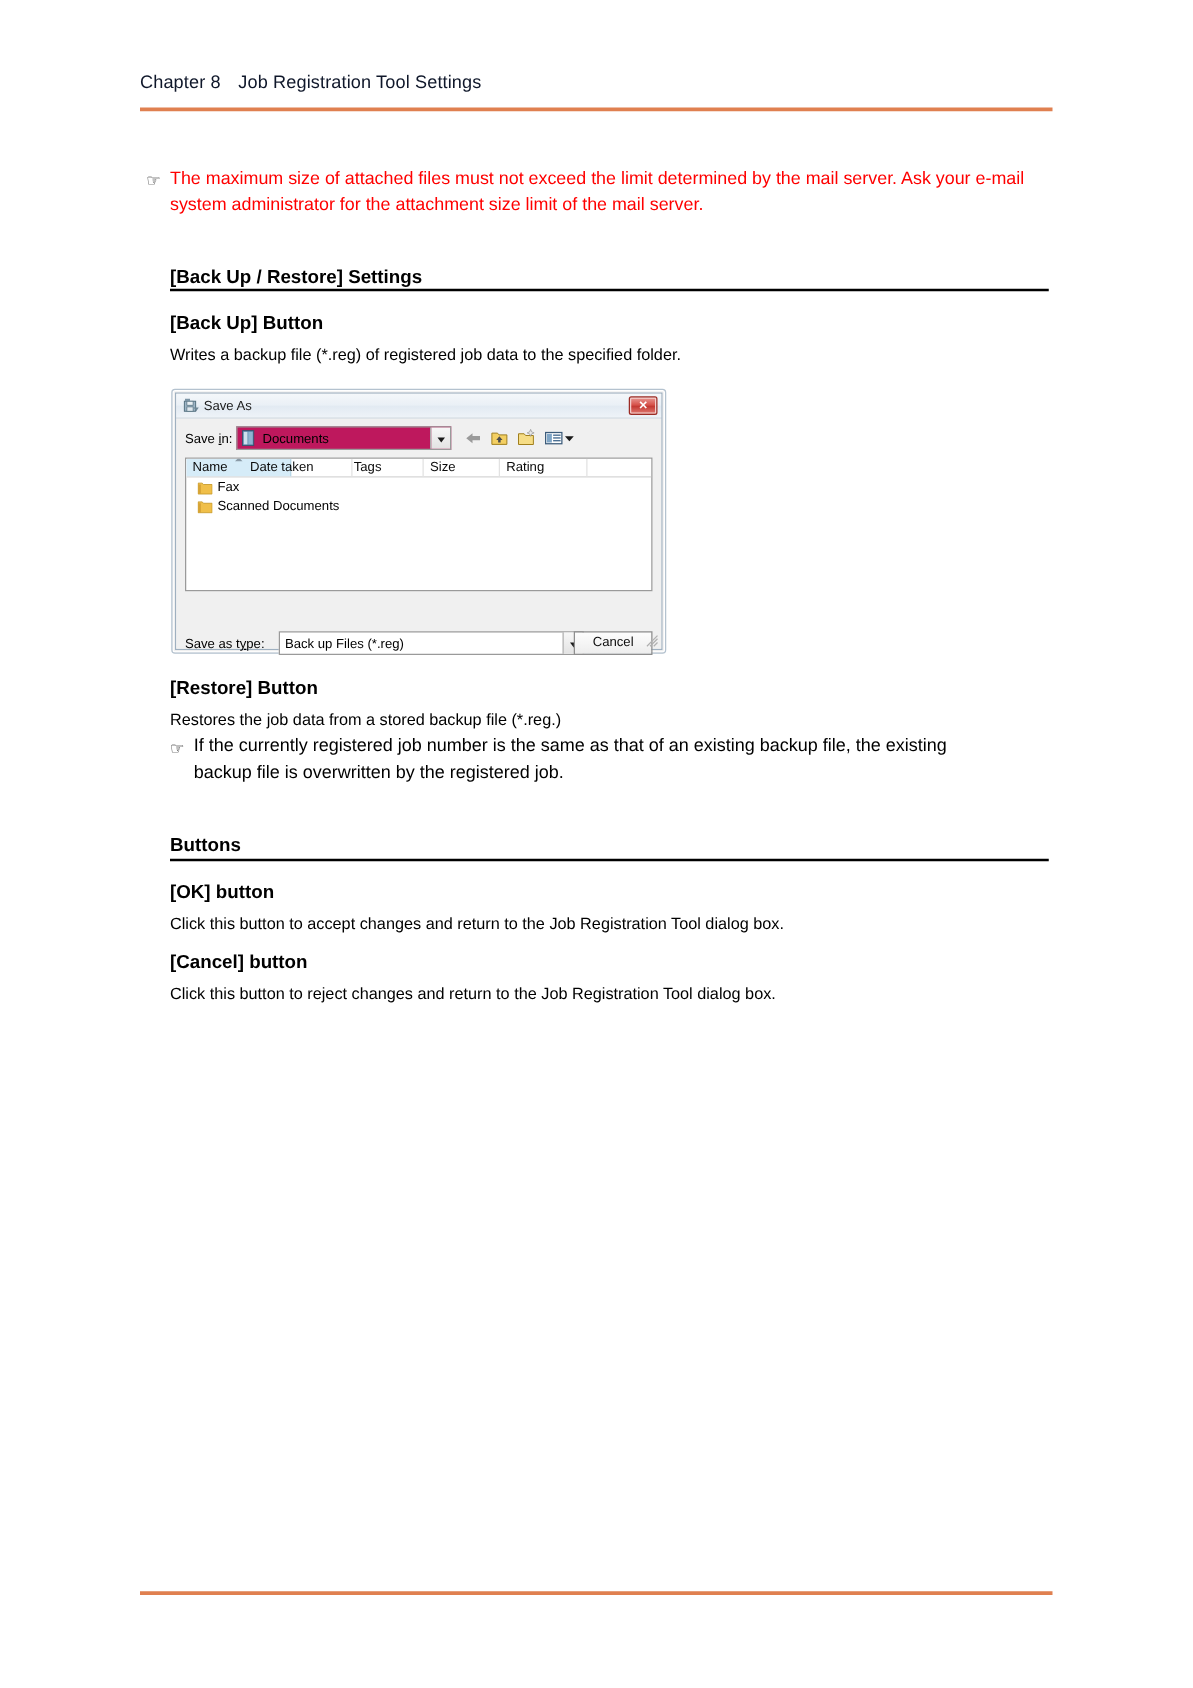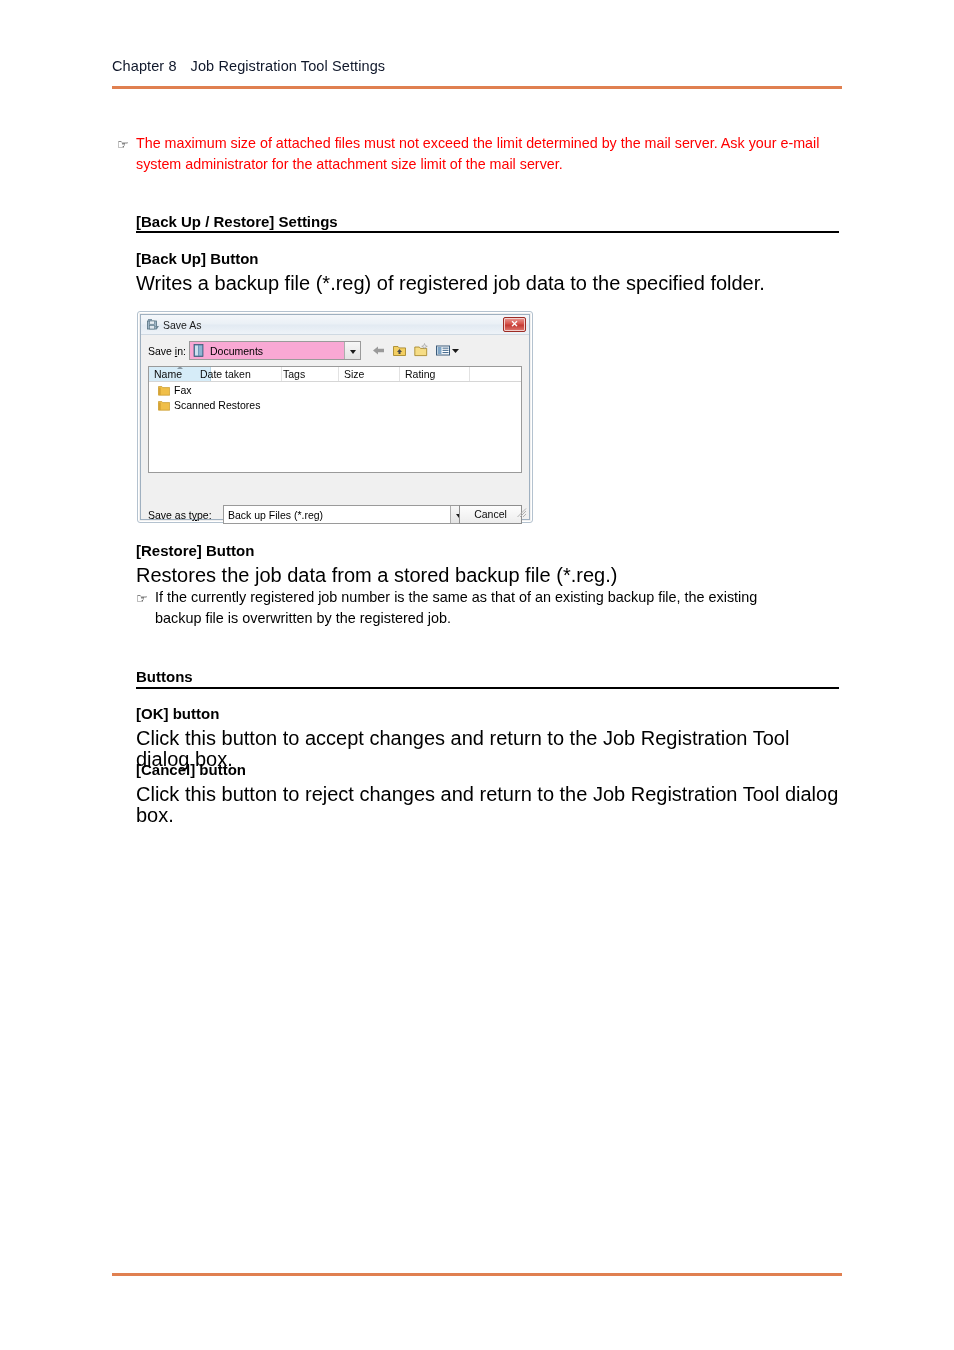--- a/index.html
+++ b/index.html
@@ -102,21 +102,21 @@
     font-size: 15px;
     font-weight: bold;
     line-height: 20px;
     white-space: nowrap;
   }
 
   .para {
     position: absolute;
     left: 136px;
     width: 706px;
-    font-size: 20px;
+    font-size: 13px;
     line-height: 21px;
   }
 
   .note-black {
     position: absolute;
     left: 136px;
     width: 706px;
     font-size: 14.4px;
     line-height: 21px;
     color: #000000;
@@ -209,21 +209,21 @@
     position: absolute;
     left: 0; top: 4px;
     font-size: 10.5px;
     white-space: nowrap;
   }
   .savein-label u { text-decoration: underline; }
   .savein-combo {
     position: absolute;
     left: 41px; top: 0;
     width: 172px; height: 19px;
-    background: #f9a8d4;
+    background: #be185d;
     border: 1px solid #9a9a9a;
     box-sizing: border-box;
   }
   .savein-combo .ficon {
     position: absolute;
     left: 3px; top: 2px;
     width: 12px; height: 13px;
   }
   .savein-combo .txt {
     position: absolute;
@@ -469,21 +469,21 @@
               <rect x="7.5" y="5.6" width="6" height="1.1" fill="#4a6f93"></rect>
               <rect x="7.5" y="7.8" width="6" height="1.1" fill="#4a6f93"></rect>
               <rect x="7.5" y="10" width="6" height="1.1" fill="#4a6f93"></rect>
               <path d="M17 7 l7 0 l-3.5 4 z" fill="#1a1a1a"></path>
             </svg>
           </span>
         </div>
 
         <div class="filelist">
           <div class="fl-header">
-            <span class="fl-col sorted" style="left:0;   width:62px;"><span class="sortmark"></span><span>Name</span></span>
+            <span class="fl-col sorted" style="left:0;   width:84px;"><span class="sortmark"></span><span>Name</span></span>
             <span class="fl-col" style="left:46px; width:87px;">Date taken</span>
             <span class="fl-col" style="left:129px;width:61px;">Tags</span>
             <span class="fl-col" style="left:190px;width:61px;">Size</span>
             <span class="fl-col" style="left:251px;width:70px;">Rating</span>
             <span class="fl-col" style="left:321px;width:59px; border-right:none;"></span>
           </div>
           <div class="fl-rows">
             <div class="fl-row">
               <span class="folder">
                 <svg width="12" height="11" viewBox="0 0 12 11">
@@ -493,21 +493,21 @@
               </span>
               <span class="nm">Fax</span>
             </div>
             <div class="fl-row">
               <span class="folder">
                 <svg width="12" height="11" viewBox="0 0 12 11">
                   <path d="M0.5 1.5 h3.3 l0.9 1.1 h7 v7.6 h-11.2 z" fill="#f0bf49" stroke="#c79a2a" stroke-width="0.7"></path>
                   <rect x="0.6" y="2.6" width="2.1" height="7.4" fill="#d6a334"></rect>
                 </svg>
               </span>
-              <span class="nm">Scanned Restores</span>
+              <span class="nm">Scanned Documents</span>
             </div>
           </div>
         </div>
 
 
         <div class="bottom-row ftype">
           <span class="br-label"><span>Save as t</span><u>y</u><span>pe:</span></span>
           <span class="br-field">
             <span class="val">Back up Files (*.reg)</span>
             <span class="arrowbtn">

